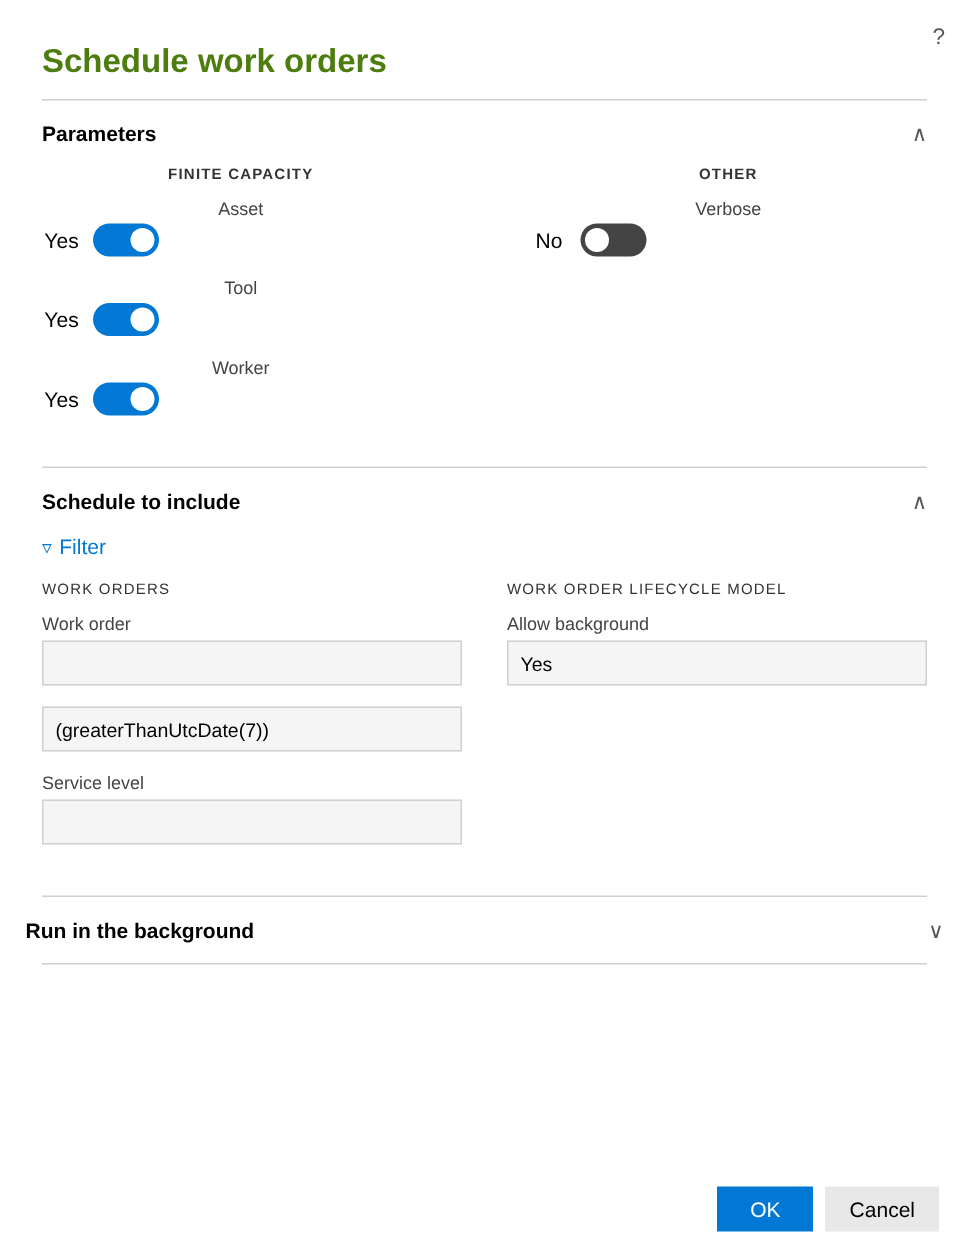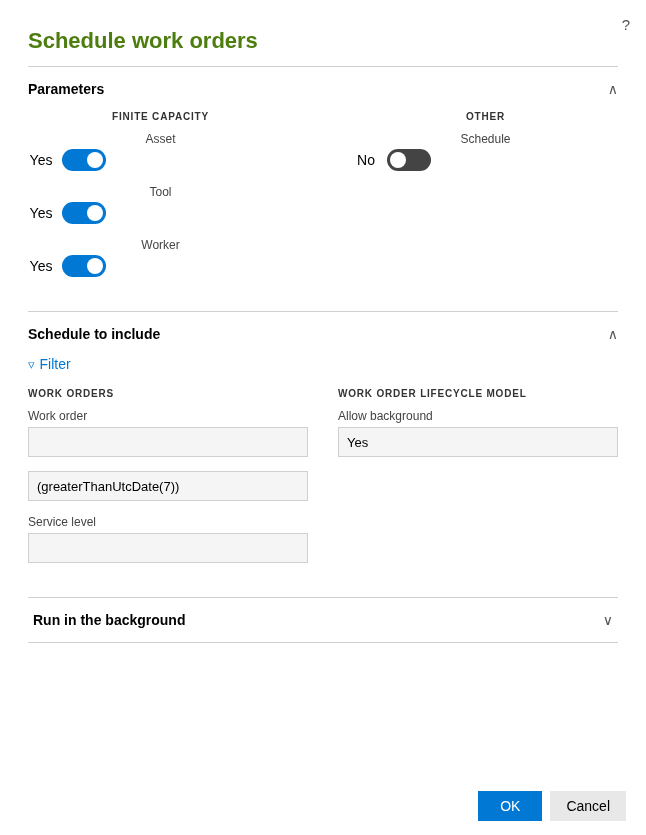--- a/index.html
+++ b/index.html
@@ -183,21 +183,21 @@
       display: flex;
       gap: 30px;
     }
 
     .records-col {
       flex: 1;
     }
 
     .records-col-label {
       font-size: 10px;
-      font-weight: 700;
+      font-weight: 400;
       letter-spacing: 0.08em;
       color: #333;
       margin-bottom: 10px;
       text-transform: uppercase;
     }
 
     .field-item {
       margin-bottom: 14px;
     }
 
@@ -213,21 +213,21 @@
       border: 1px solid #d0d0d0;
       background: #f5f5f5;
       padding: 4px 8px;
       font-size: 13px;
       color: #000;
       outline: none;
     }
 
     
     .run-bg-section .section-header {
-      padding: 14px 33px;
+      padding: 14px 17px;
     }
 
     
     .footer {
       position: absolute;
       bottom: 0;
       right: 0;
       padding: 14px 20px;
       display: flex;
       gap: 8px;
@@ -309,21 +309,21 @@
               </label>
             </div>
           </div>
 
         </div>
 
         <div class="params-col">
           <div class="params-col-label">OTHER</div>
 
           <div class="param-item">
-            <div class="param-label">Schedule</div>
+            <div class="param-label">Verbose</div>
             <div class="param-value-row">
               <span class="param-value-text">No</span>
               <label class="toggle">
                 <div class="toggle-track off">
                   <div class="toggle-thumb"></div>
                 </div>
               </label>
             </div>
           </div>
 

